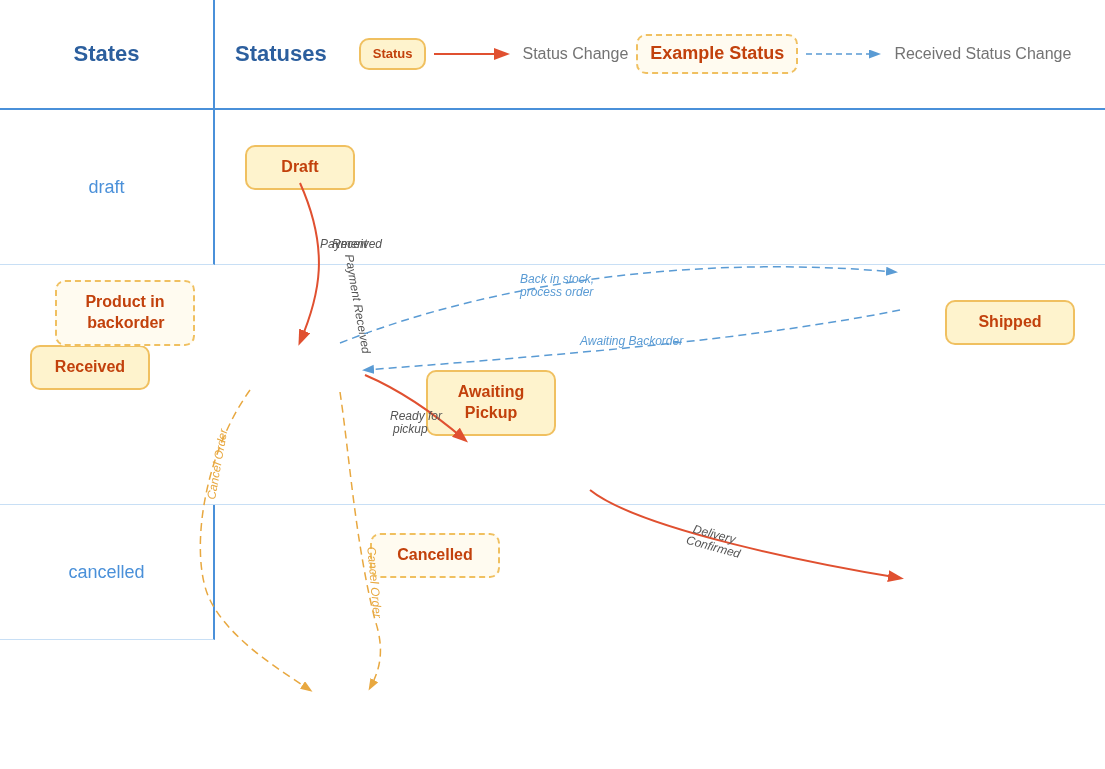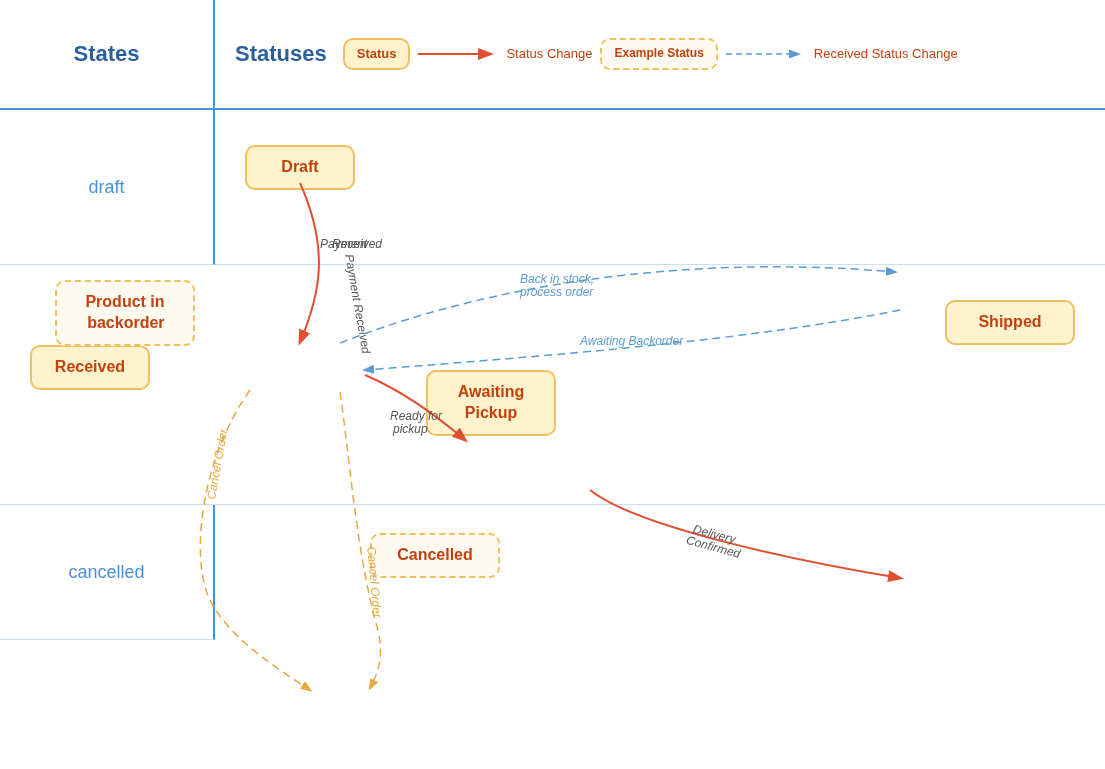--- a/index.html
+++ b/index.html
@@ -34,21 +34,21 @@
       align-items: center;
       justify-content: center;
       padding: 10px;
     }
 
     .header-statuses {
       border-bottom: 2px solid #4a90d9;
       display: flex;
       align-items: center;
       padding: 10px 20px;
-      gap: 16px;
+      gap: 32px;
     }
 
     .state-cell {
       border-right: 2px solid #4a90d9;
       border-bottom: 1px solid #c8dff5;
       display: flex;
       align-items: center;
       justify-content: center;
     }
 
@@ -103,22 +103,22 @@
 
     
     .legend {
       display: flex;
       align-items: center;
       gap: 8px;
       flex-wrap: wrap;
     }
 
     .legend-label {
-      color: #c2410c;
-      font-size: 13px;
+      color: #737373;
+      font-size: 16px;
     }
 
     
     .abs-box {
       position: absolute;
     }
 
     
     .arrow-label {
       font-size: 12px;
@@ -154,21 +154,21 @@
         <div class="status-box" style="font-size:13px; padding:6px 12px;" data-name="legend-status-box">Status</div>
         <svg width="80" height="20" style="overflow:visible;" data-name="legend-solid-arrow">
           <defs>
             <marker id="arrowRed" markerWidth="8" markerHeight="8" refX="6" refY="3" orient="auto">
               <path d="M0,0 L0,6 L8,3 z" fill="#e05030"></path>
             </marker>
           </defs>
           <line x1="0" y1="10" x2="72" y2="10" stroke="#e05030" stroke-width="2" marker-end="url(#arrowRed)"></line>
         </svg>
         <span class="legend-label" data-name="legend-status-change-label">Status Change</span>
-        <div class="status-box example" style="font-size:12px; padding:6px 12px;" data-name="legend-example-status-box">Example Status</div>
+        <div class="status-box example" style="font-size:18px; padding:6px 12px;" data-name="legend-example-status-box">Example Status</div>
         <svg width="80" height="20" style="overflow:visible;" data-name="legend-dashed-arrow">
           <defs>
             <marker id="arrowBlue" markerWidth="8" markerHeight="8" refX="6" refY="3" orient="auto">
               <path d="M0,0 L0,6 L8,3 z" fill="#5a9bd4"></path>
             </marker>
           </defs>
           <line x1="0" y1="10" x2="72" y2="10" stroke="#5a9bd4" stroke-width="1.5" stroke-dasharray="6,4" marker-end="url(#arrowBlue)"></line>
         </svg>
         <span class="legend-label" data-name="legend-example-change-label">Received Status Change</span>
       </div>

